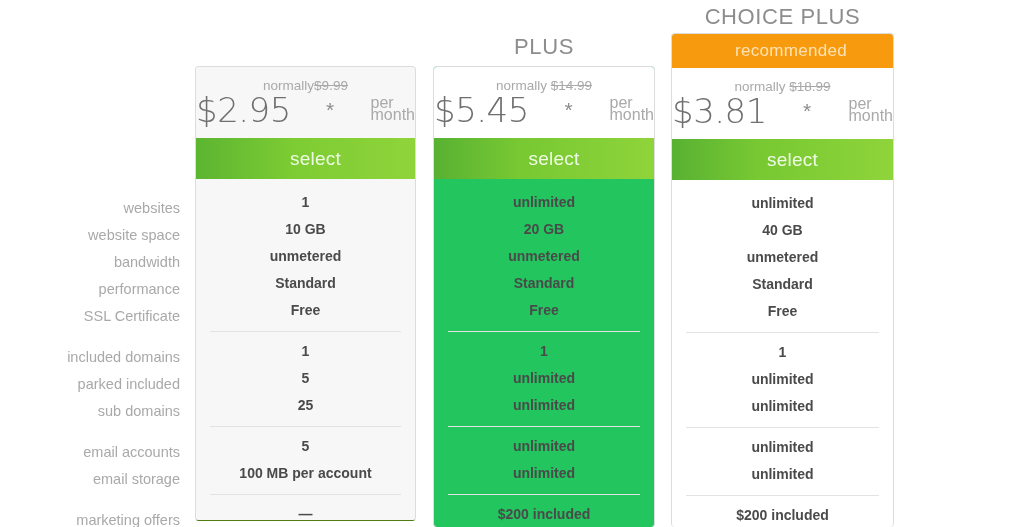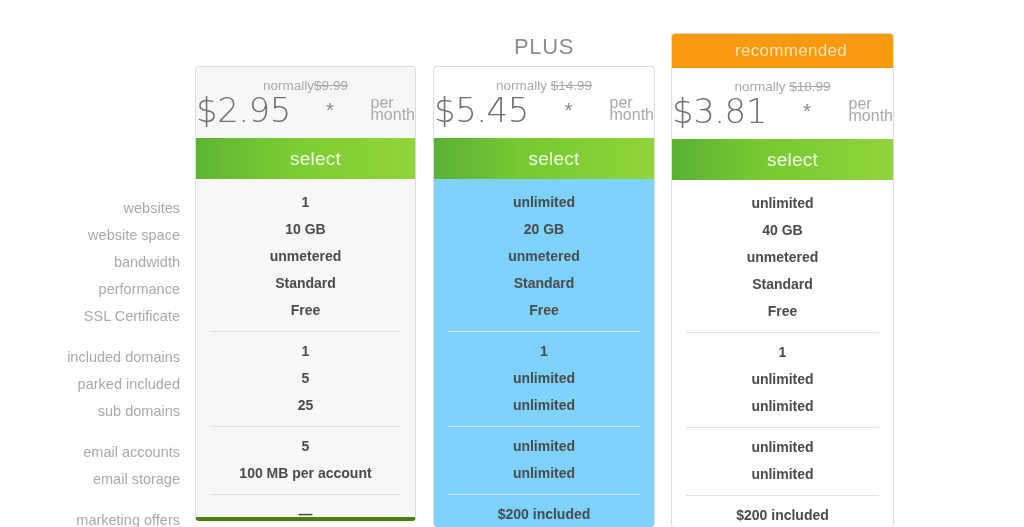--- a/index.html
+++ b/index.html
@@ -59,29 +59,29 @@
     border-radius: 4px;
     border-bottom: none;
     overflow: hidden;
   }
   .card.basic {
     left: 195px;
     top: 66px;
     width: 221px;
     height: 456px;
     background: #f7f7f7;
-    border-bottom: 4px solid #4d7c0f;
+    border-bottom: 1px solid #4d7c0f;
     height: 455px;
   }
   .card.plus {
     left: 433px;
     top: 66px;
     width: 222px;
     height: 461px;
-    background: #7dd3fc;
+    background: #22c55e;
   }
   .card.choice {
     left: 671px;
     top: 33px;
     width: 223px;
     height: 494px;
     background: #ffffff;
   }
 
   .ribbon {
@@ -291,20 +291,21 @@
         <div class="val-row">unlimited</div>
       </div>
       <div class="divider"></div>
       <div class="val-group">
         <div class="val-row">$200 included</div>
       </div>
 
     </div>
   </div>
 
+  <div class="plan-title" style="left:671px; top:6px; width:223px;">CHOICE PLUS</div>
 
   <div class="card choice">
     <div class="ribbon">recommended</div>
     <div class="price-box">
       <div class="normally">
         <span>normally</span>
         <span class="strike">$18.99</span>
       </div>
       <div class="price-line">
         <span class="price-amt">$3.81</span>

